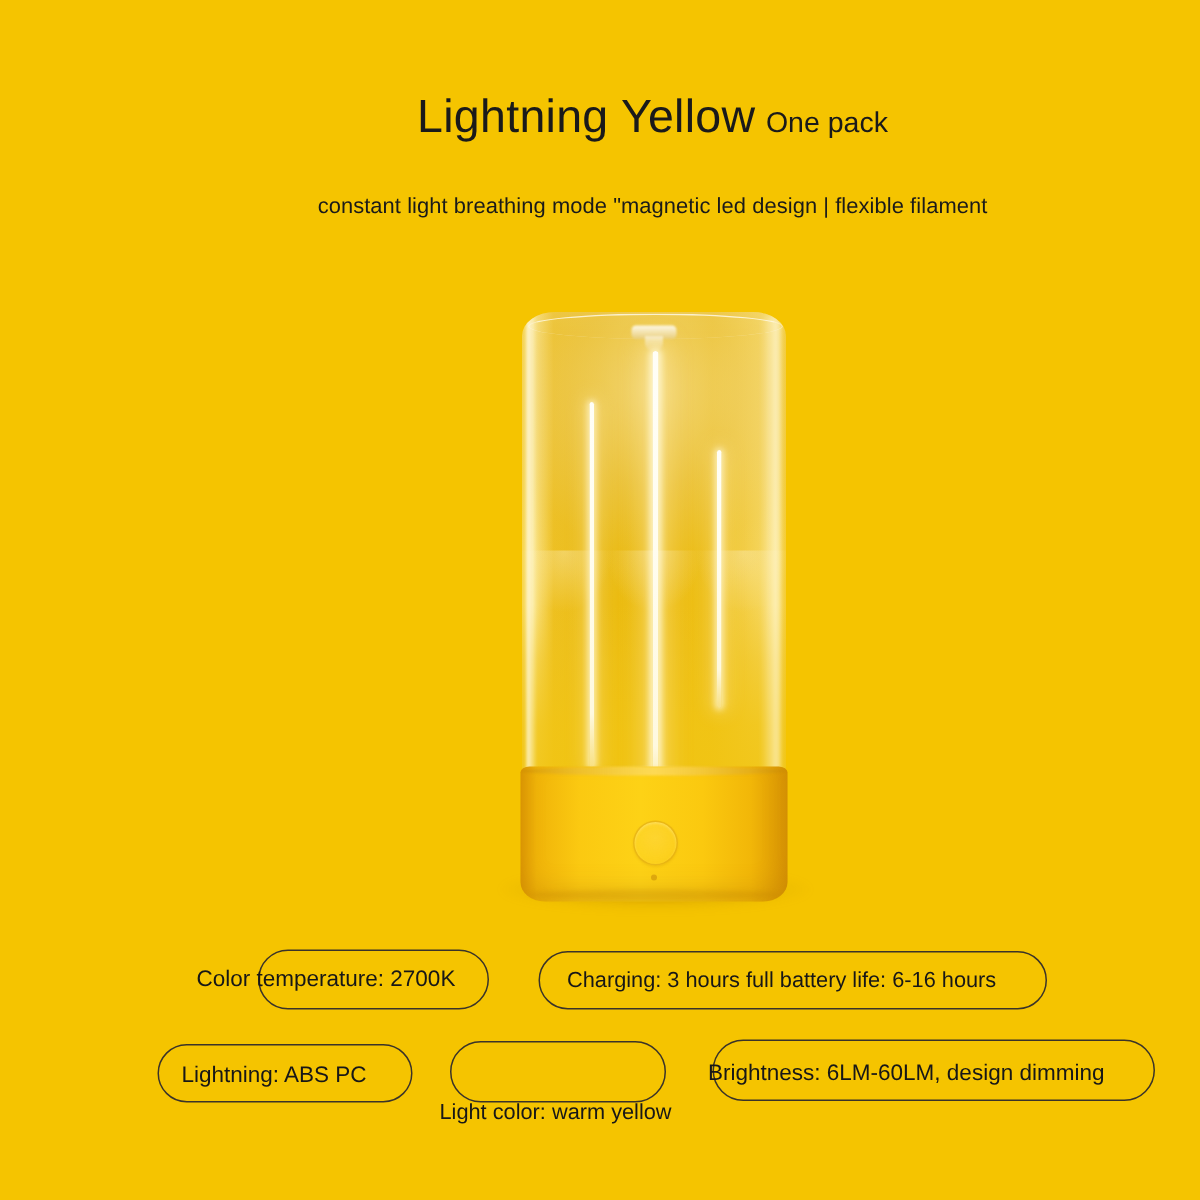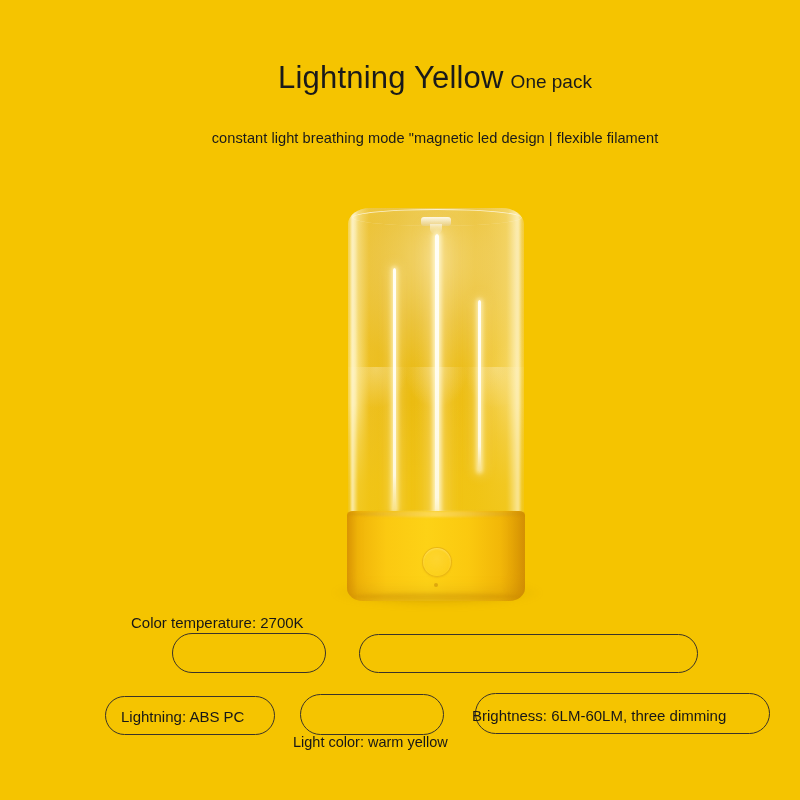--- a/index.html
+++ b/index.html
@@ -324,26 +324,27 @@
 
     <div class="base">
       <div class="base-top-seam"></div>
       <div class="power-button"></div>
       <div class="power-dot"></div>
       <div class="base-bottom-seam"></div>
     </div>
   </div>
 
   <div class="pill" style="left:137px; top:633px; width:154px; height:40px;"></div>
-  <div class="pill-text" style="left:96px; top:615px;">Color temperature: 2700K</div>
+  <div class="pill-text" style="left:96px; top:645px;">Color temperature: 2700K</div>
 
   <div class="pill" style="left:324px; top:634px; width:339px; height:39px;"></div>
+  <div class="pill-text" style="left:343px; top:647px; font-size:14.5px;">Charging: 3 hours full battery life: 6-16 hours</div>
 
   <div class="pill" style="left:70px; top:696px; width:170px; height:39px;"></div>
   <div class="pill-text" style="left:86px; top:709px;">Lightning: ABS PC</div>
 
   <div class="pill" style="left:265px; top:694px; width:144px; height:41px;"></div>
   <div class="pill-text" style="left:258px; top:735px; font-size:14.5px;">Light color: warm yellow</div>
 
   <div class="pill" style="left:440px; top:693px; width:295px; height:41px;"></div>
-  <div class="pill-text" style="left:437px; top:708px; font-size:15px;">Brightness: 6LM-60LM, three dimming</div>
+  <div class="pill-text" style="left:437px; top:708px; font-size:15px;">Brightness: 6LM-60LM, design dimming</div>
 
 </div>
 
 </body></html>

